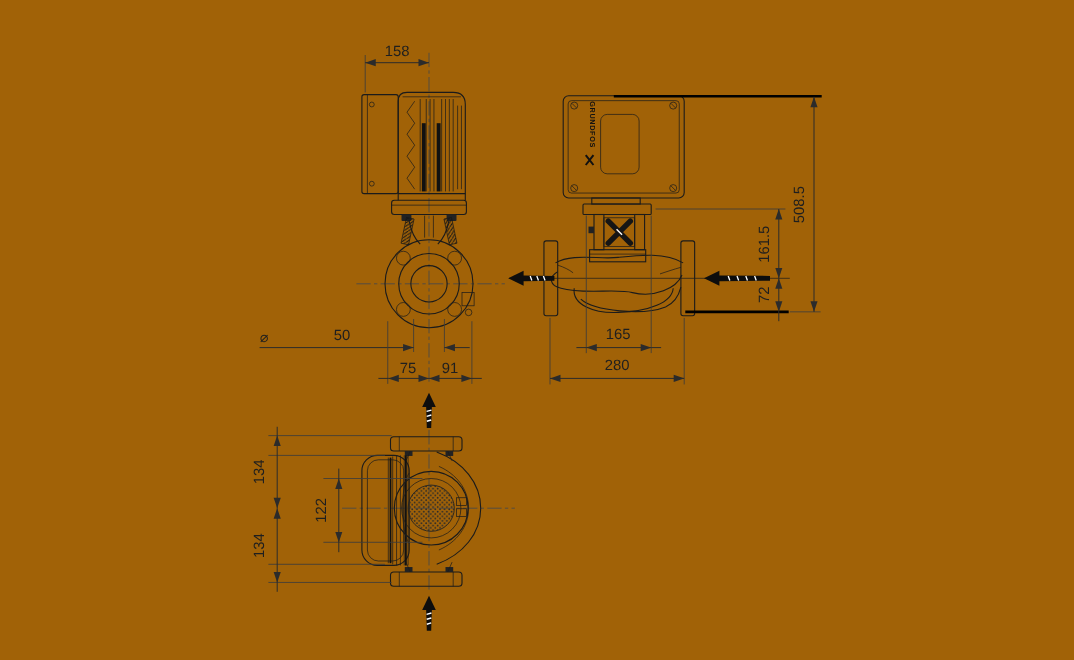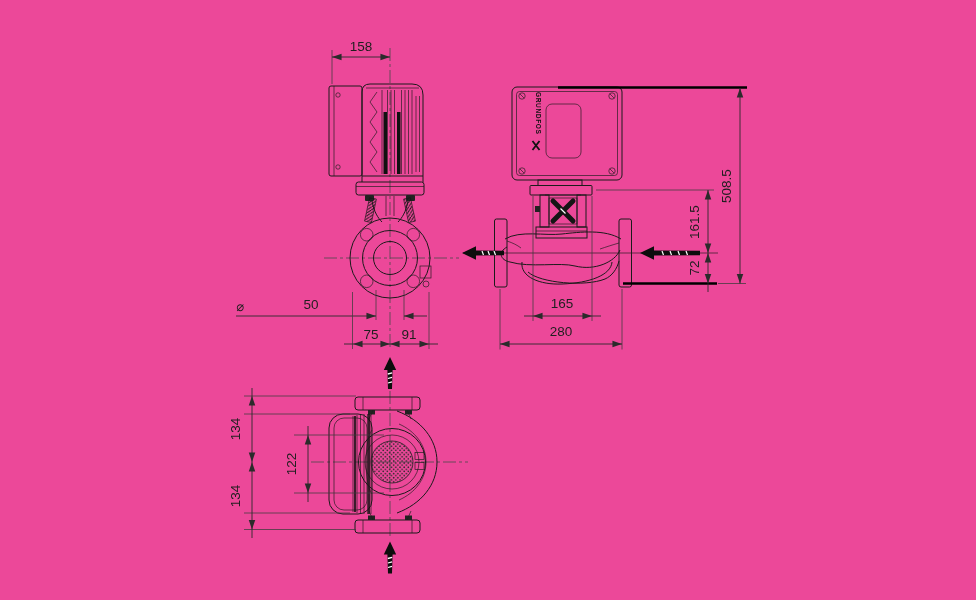--- a/index.html
+++ b/index.html
@@ -1,16 +1,16 @@
 <!DOCTYPE html>
 <html><head>
 <meta charset="utf-8">
 <style>
   html,body{margin:0;padding:0;background:#ffffff;}
-  .canvas{position:relative;width:976px;height:600px;background:#ec4899;overflow:hidden;
+  .canvas{position:relative;width:976px;height:600px;background:#a16207;overflow:hidden;
           font-family:"Liberation Sans", sans-serif;}
   svg{display:block;}
   .outline{stroke:#1b1b1b;stroke-width:1;fill:none;}
   .thin{stroke:#1b1b1b;stroke-width:0.65;fill:none;}
   .thick{stroke:#000000;stroke-width:2.4;fill:none;}
   .cl{stroke:#4a4a4a;stroke-width:0.8;fill:none;stroke-dasharray:13 3 3 3;}
   .ext{stroke:#3c3c3c;stroke-width:0.75;fill:none;}
   .dim{stroke:#2b2b2b;stroke-width:0.9;fill:none;}
   .dimtxt{font-family:"Liberation Sans", sans-serif;font-size:13.5px;fill:#1f1f1f;}
   .diatxt{font-family:"DejaVu Sans", sans-serif;font-style:italic;font-size:13px;fill:#1f1f1f;}

